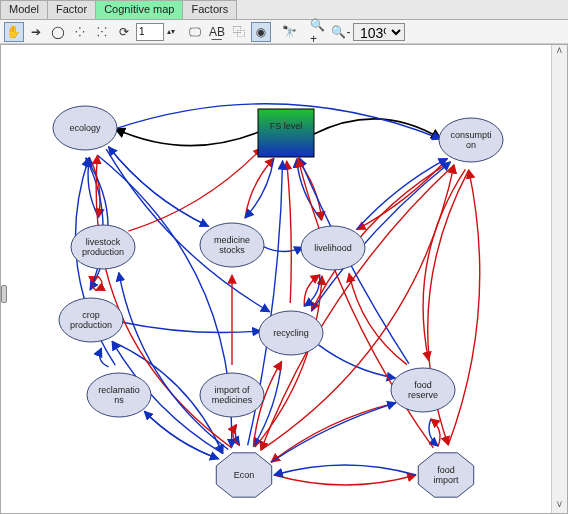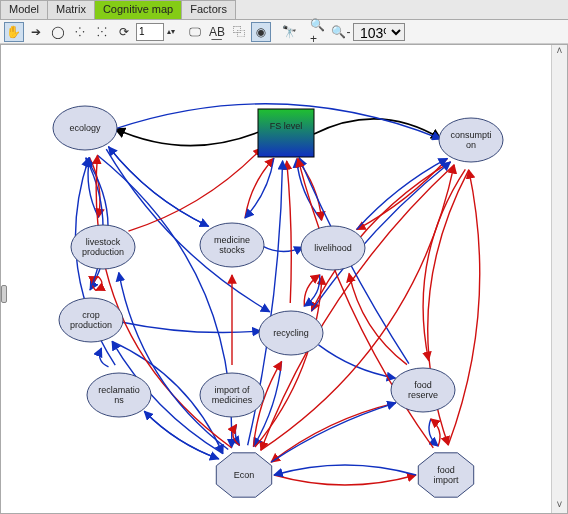--- a/index.html
+++ b/index.html
@@ -1,19 +1,19 @@
 <!DOCTYPE html>
 <html><head>
 <meta charset="utf-8">
 <style>
   * { box-sizing: border-box; margin: 0; padding: 0; }
   body { font-family: Tahoma, Arial, sans-serif; font-size: 11px; background: #f0f0f0; width: 568px; height: 514px; overflow: hidden; }
   .tabs { display: flex; background: #e8e8e8; border-bottom: 1px solid #aaa; height: 20px; text-align: center; }
   .tab { padding: 2px 8px; border: 1px solid #aaa; border-bottom: none; background: #e0e0e0; font-size: 11px; cursor: pointer; margin-right: -1px; color: #222; }
-  .tab.active { background: #84cc16; }
+  .tab.active { background: #86efac; }
   .toolbar { display: flex; align-items: center; gap: 2px; padding: 2px 4px; background: #f4f4f4; border-bottom: 1px solid #ccc; height: 24px; }
   .tbtn { width: 20px; height: 20px; display: flex; align-items: center; justify-content: center; border: 1px solid transparent; cursor: pointer; font-size: 12px; color: #333; }
   .tbtn.active { border: 1px solid #6a8db0; background: #d0e0f0; }
   .spin { width: 28px; height: 18px; border: 1px solid #888; font-size: 10px; padding: 0 2px; }
   .zoom-select { width: 52px; height: 18px; border: 1px solid #888; font-size: 14px; padding: 0 2px; }
   .sep { width: 5px; }
   .canvas-wrap { position: relative; width: 568px; height: 470px; background: #fff; border: 1px solid #aaa; overflow: hidden; }
   .scrollbar-v { position: absolute; right: 0; top: 0; width: 16px; height: 100%; background: #f0f0f0; border-left: 1px solid #ccc; display: flex; flex-direction: column; justify-content: space-between; align-items: center; }
   .scrollbar-v .arrow { width: 14px; height: 14px; font-size: 10px; text-align: center; color: #555; cursor: pointer; }
   svg.graph { position: absolute; left: 0; top: 0; }
@@ -24,21 +24,21 @@
   .e-blue { stroke: #1030c0; stroke-width: 1.4; fill: none; }
   .e-red  { stroke: #d01010; stroke-width: 1.4; fill: none; }
   .e-black{ stroke: #000; stroke-width: 1.6; fill: none; }
   .grip { position:absolute; left:0; top:240px; width:6px; height:18px; background:#d0d0d0; border:1px solid #888; border-radius:2px;}
 </style>
 </head>
 <body>
 
 <div class="tabs" id="tabbar">
     <div class="tab">Model</div>
-    <div class="tab">Matrix</div>
+    <div class="tab">Factor</div>
     <div class="tab active">Cognitive map</div>
     <div class="tab">Factors</div>
   </div>
 
 <div class="toolbar">
   <div class="tbtn active">✋</div>
   <div class="tbtn">➔</div>
   <div class="tbtn">◯</div>
   <div class="tbtn">⁘</div>
   <div class="tbtn">⁙</div>

